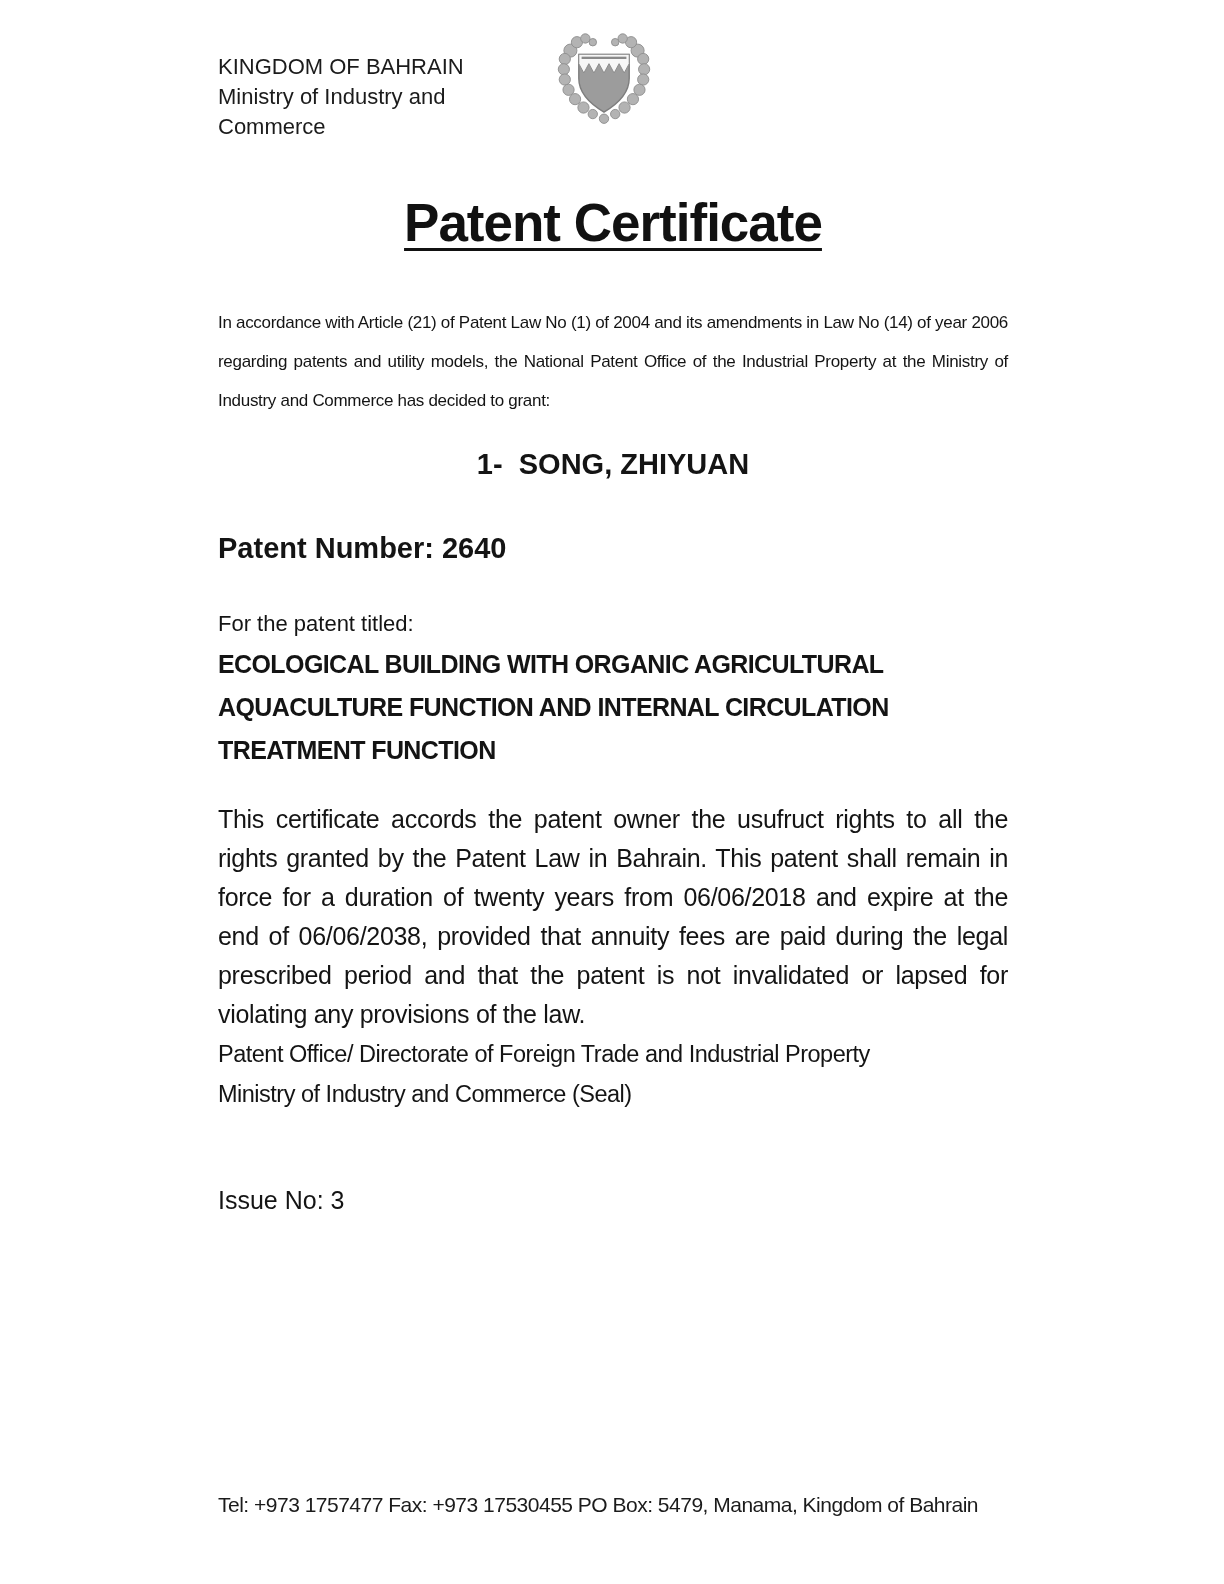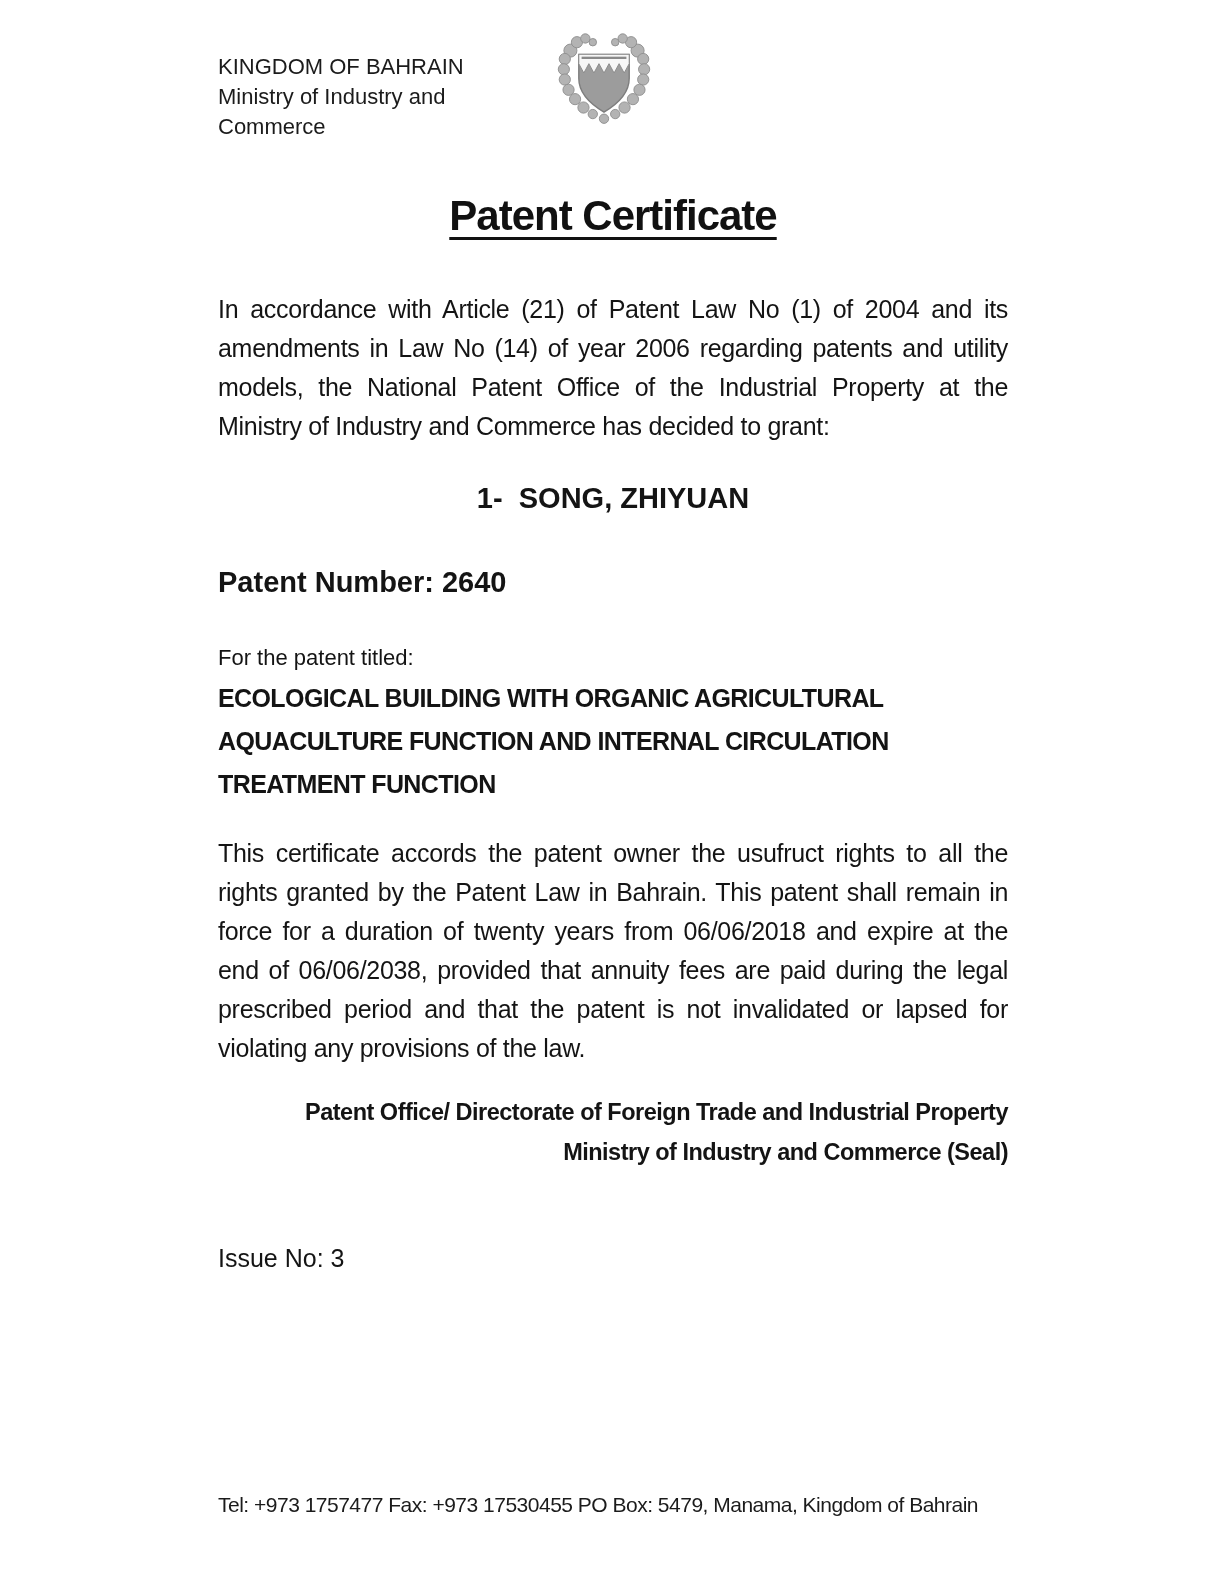--- a/index.html
+++ b/index.html
@@ -33,37 +33,37 @@
     height: 104px;
   }
   
   .content {
     width: 790px;
     margin-left: 218px;
   }
   .doc-title {
     margin-top: 50px;
     text-align: center;
-    font-size: 42px;
+    font-size: 53px;
     font-weight: bold;
     letter-spacing: -1px;
     text-decoration: underline;
     text-decoration-thickness: 3px;
     text-underline-offset: 7px;
     color: #111;
   }
   .intro {
     margin-top: 50px;
-    font-size: 25px;
+    font-size: 17px;
     line-height: 39px;
     letter-spacing: -0.3px;
     text-align: justify;
   }
   .grantee {
-    margin-top: 32px;
+    margin-top: 24px;
     text-align: center;
     font-size: 29px;
     font-weight: bold;
     line-height: 40px;
   }
   .patent-number {
     margin-top: 44px;
     font-size: 29px;
     font-weight: bold;
     line-height: 40px;
@@ -81,26 +81,24 @@
   }
   .patent-title .line { white-space: nowrap; }
   .cert-body {
     margin-top: 28px;
     font-size: 25px;
     line-height: 39px;
     letter-spacing: -0.3px;
     text-align: justify;
   }
   .signature {
-    margin-top: 24px;
-    text-align: right;
+    text-align: left;
     font-size: 23.5px;
     letter-spacing: -0.5px;
     line-height: 40px;
-    font-weight: bold;
   }
   .sheet-info {
     margin-top: 70px;
     font-size: 25px;
     line-height: 33px;
   }
   .footer {
     position: absolute;
     left: 218px;
     top: 1493px;

